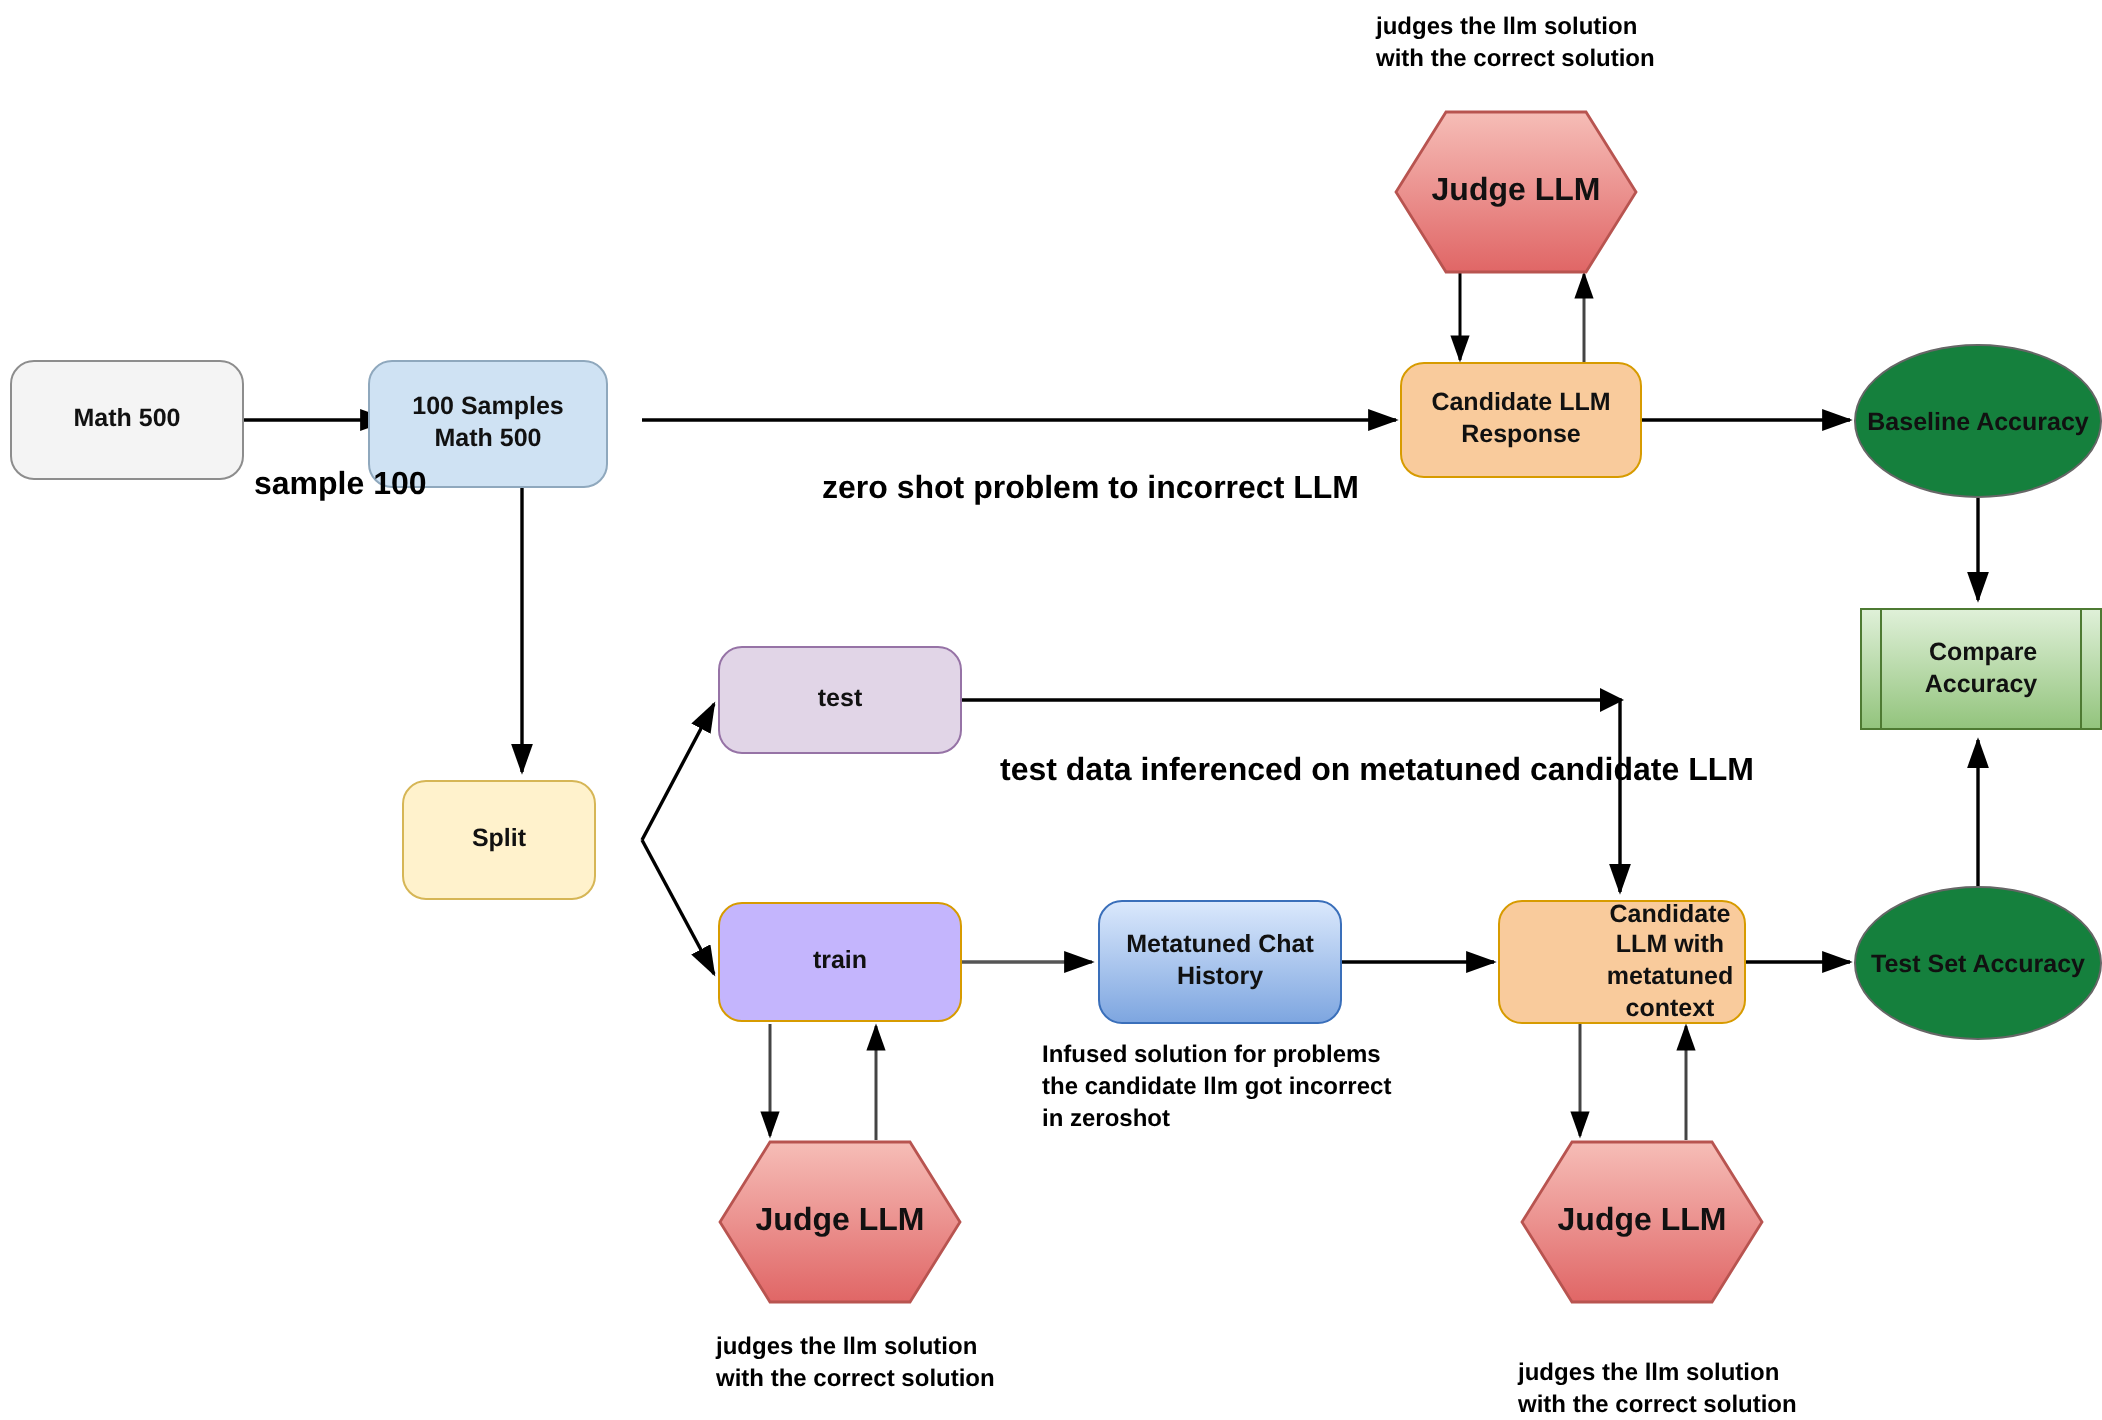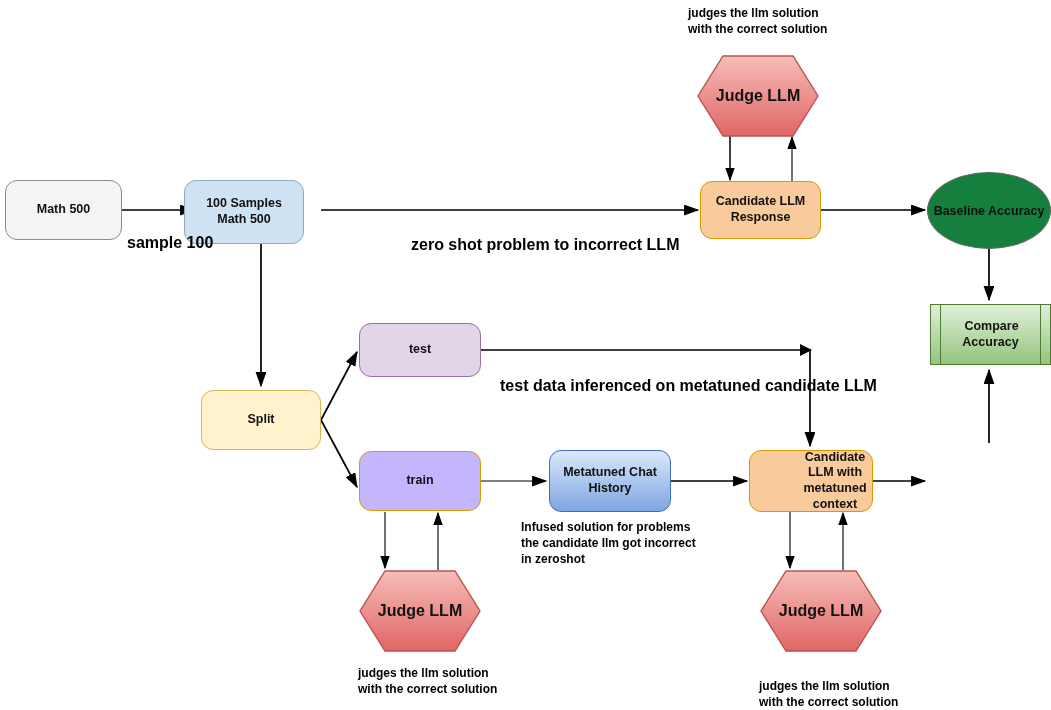--- a/index.html
+++ b/index.html
@@ -194,21 +194,21 @@
 
     <line x1="790" y1="512" x2="790" y2="568" stroke="#444444" stroke-width="1.5" marker-end="url(#arrow)"></line>
     <line x1="843" y1="570" x2="843" y2="513" stroke="#444444" stroke-width="1.5" marker-end="url(#arrow)"></line>
   </svg>
 
   <div class="node rrect n-math500" style="left:5px; top:180px; width:117px; height:60px;">Math 500</div>
 
   <div class="node rrect n-samples" style="left:184px; top:180px; width:120px; height:64px;">100 Samples
 Math 500</div>
 
-  <div class="node rrect n-split" style="left:201px; top:390px; width:120px; height:60px;">Split</div>
+  <div class="node rrect n-split" style="left:201px; top:390px; width:97px; height:60px;">Split</div>
 
   <div class="node rrect n-test" style="left:359px; top:323px; width:122px; height:54px;">test</div>
 
   <div class="node rrect n-train" style="left:359px; top:451px; width:122px; height:60px;">train</div>
 
   <div class="node rrect n-candresp" style="left:700px; top:181px; width:121px; height:58px;">Candidate LLM
 Response</div>
 
   <div class="node rrect n-chat" style="left:549px; top:450px; width:122px; height:62px;">Metatuned Chat
 History</div>
@@ -250,20 +250,21 @@
           <stop offset="100%" stop-color="#e06666"></stop>
         </linearGradient>
       </defs>
       <polygon points="26,1 96,1 121,41 96,81 26,81 1,41" fill="url(#hexgrad3)" stroke="#b85450" stroke-width="1.4"></polygon>
     </svg>
     <div class="hexlabel">Judge LLM</div>
   </div>
 
   <div class="ellipse" style="left:927px; top:172px; width:124px; height:77px;">Baseline Accuracy</div>
 
+  <div class="ellipse" style="left:927px; top:443px; width:124px; height:77px;">Test Set Accuracy</div>
 
   <div class="process" style="left:930px; top:304px; width:121px; height:61px;">
     <span class="bar left"></span>
     <span class="bar right"></span>
     <span>Compare
 Accuracy</span>
   </div>
 
   <div class="edge-label" style="left:127px; top:185px;">sample 100</div>
 

